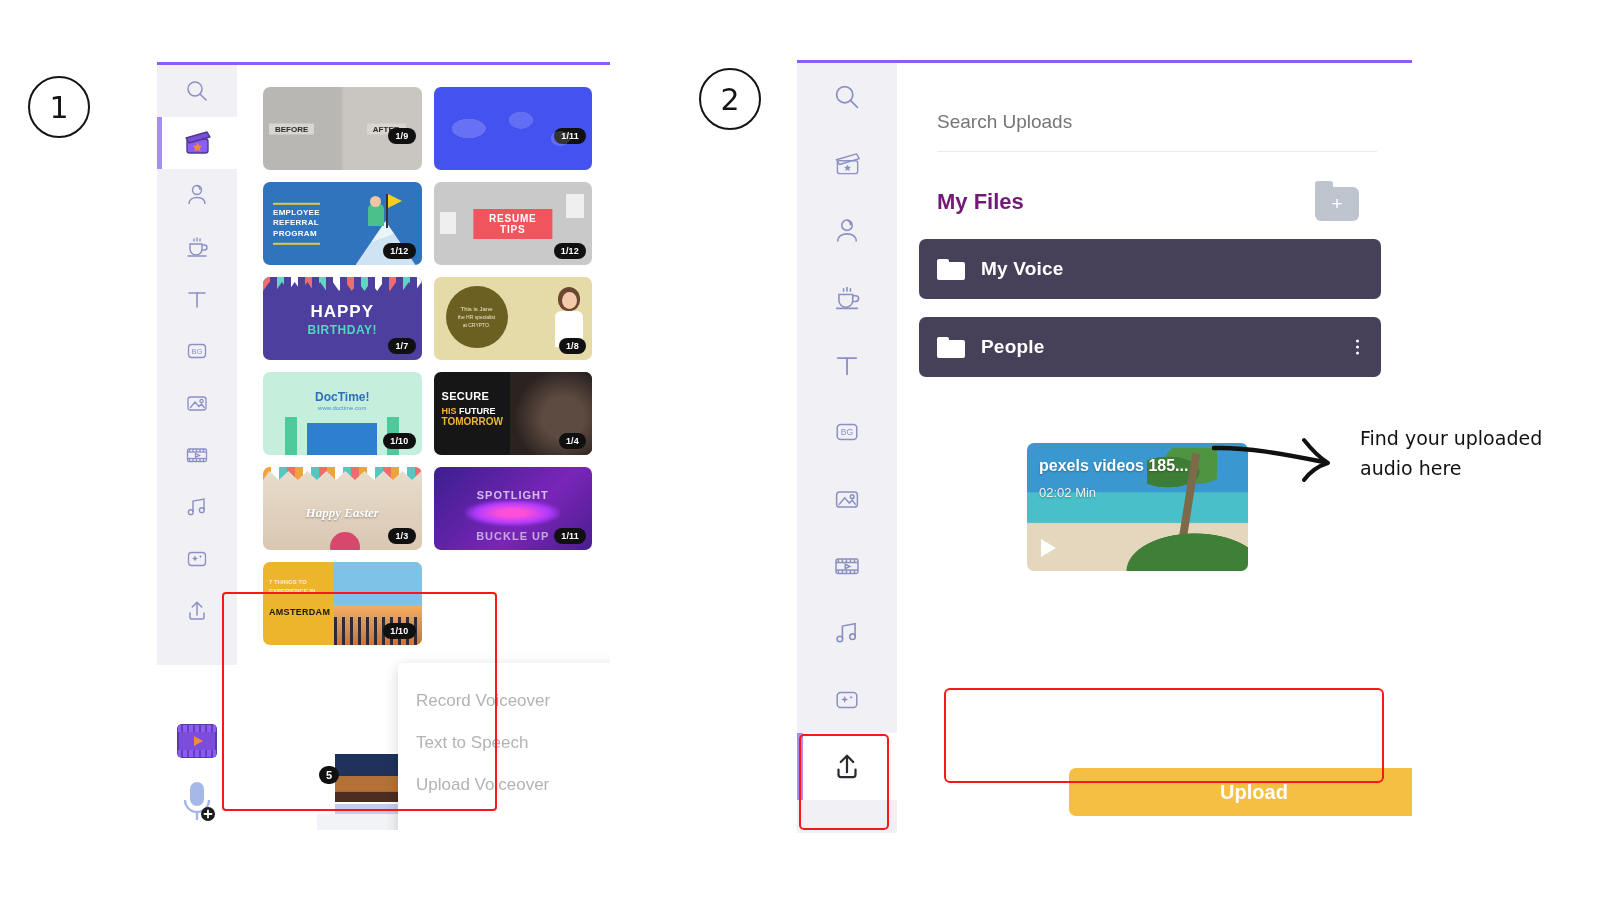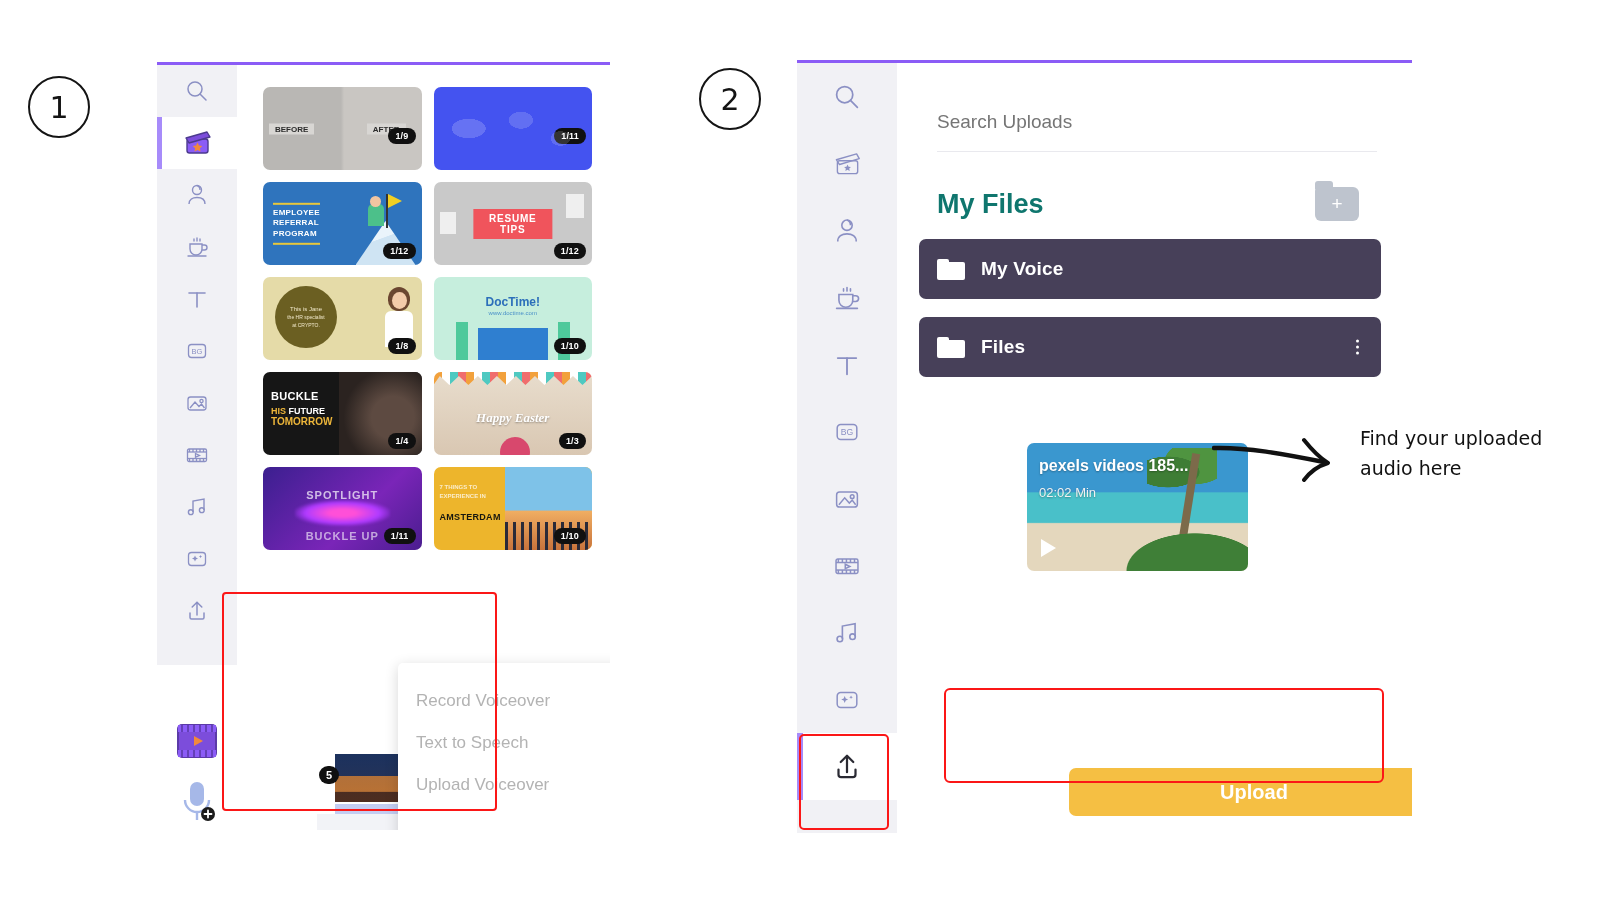--- a/index.html
+++ b/index.html
@@ -163,21 +163,21 @@
   #p2-sidebar .side-item.active { background:#fff; }
   #p2-sidebar .side-item.active::before { width:6px; background:#a78bfa; }
 
   .p2-main { position:absolute; left:100px; top:3px; right:0; bottom:0; background:#fff; padding:0; }
   .p2-search {
     position:absolute; left:40px; top:48px; width:440px;
     font-size:19px; color:#c7cbdc; border:0; outline:0; background:transparent;
     font-family:"Liberation Sans",sans-serif;
   }
   .p2-search-rule { position:absolute; left:40px; top:88px; width:440px; height:1px; background:#e9e9ee; }
-  .p2-myfiles { position:absolute; left:40px; top:126px; font-size:27px; font-weight:700; color:#0f766e; }
+  .p2-myfiles { position:absolute; left:40px; top:126px; font-size:22px; font-weight:700; color:#701a75; }
   .p2-addfolder {
     position:absolute; left:418px; top:124px; width:44px; height:34px;
     background:#bec4ce; border-radius:4px 6px 6px 6px;
     display:flex;align-items:center;justify-content:center;color:#fff;font-size:19px;
   }
   .p2-addfolder::before{content:'';position:absolute;left:0;top:-6px;width:18px;height:8px;background:#bec4ce;border-radius:3px 3px 0 0;}
   .folder-row {
     position:absolute; left:22px; width:462px; height:60px;
     background:#474059; border-radius:7px;
     display:flex; align-items:center; padding:0 18px; color:#fff;
@@ -361,20 +361,26 @@
           <span class="badge">1/12</span>
         </div>
 
         <div class="thumb t-resume">
           <span class="pg" style="left:6px;top:30px;width:16px;height:22px"></span>
           <span class="pg" style="right:8px;top:12px;width:18px;height:24px"></span>
           <span class="chip">RESUME TIPS</span>
           <span class="badge">1/12</span>
         </div>
 
+        <div class="thumb t-bday">
+          <div class="bunt"></div>
+          <span class="h1">HAPPY</span>
+          <span class="h2">BIRTHDAY!</span>
+          <span class="badge">1/7</span>
+        </div>
 
         <div class="thumb t-jane">
           <div class="bub">
             <span>This is Jane</span>
             <span style="font-size:5px">the HR specialist</span>
             <span style="font-size:5px">at CRYPTO.</span>
           </div>
           <div class="per">
             <div class="hd"></div>
               <div class="fc"></div>
@@ -387,21 +393,21 @@
           <div class="tw" style="left:14%"></div>
             <div class="tw" style="right:14%"></div>
           <div class="bld"></div>
           <span class="d1">DocTime!</span>
           <span class="d2">www.doctime.com</span>
           <span class="badge">1/10</span>
         </div>
 
         <div class="thumb t-sec">
           <div class="ppl"></div>
-          <span class="s1">BUCKLE</span>
+          <span class="s1">SECURE</span>
           <span class="s2"><em>HIS</em><span> FUTURE</span></span>
           <span class="s3">TOMORROW</span>
           <span class="badge">1/4</span>
         </div>
 
         <div class="thumb t-east">
           <div class="bunt2"></div>
           <div class="ball"></div>
           <span class="e1">Happy Easter</span>
           <span class="badge">1/3</span>
@@ -584,21 +590,21 @@
         <span>+</span>
       </div>
 
       <div class="folder-row" id="folder0">
         <span class="fico"></span>
         <span class="fname">My Voice</span>
       </div>
 
       <div class="folder-row" id="folder1">
         <span class="fico"></span>
-        <span class="fname">Files</span>
+        <span class="fname">People</span>
         <span class="fdots">
             <i></i>
             <i></i>
             <i></i>
           </span>
       </div>
 
       <div class="media-card">
         <div class="leaf"></div>
         <div class="palm"></div>

